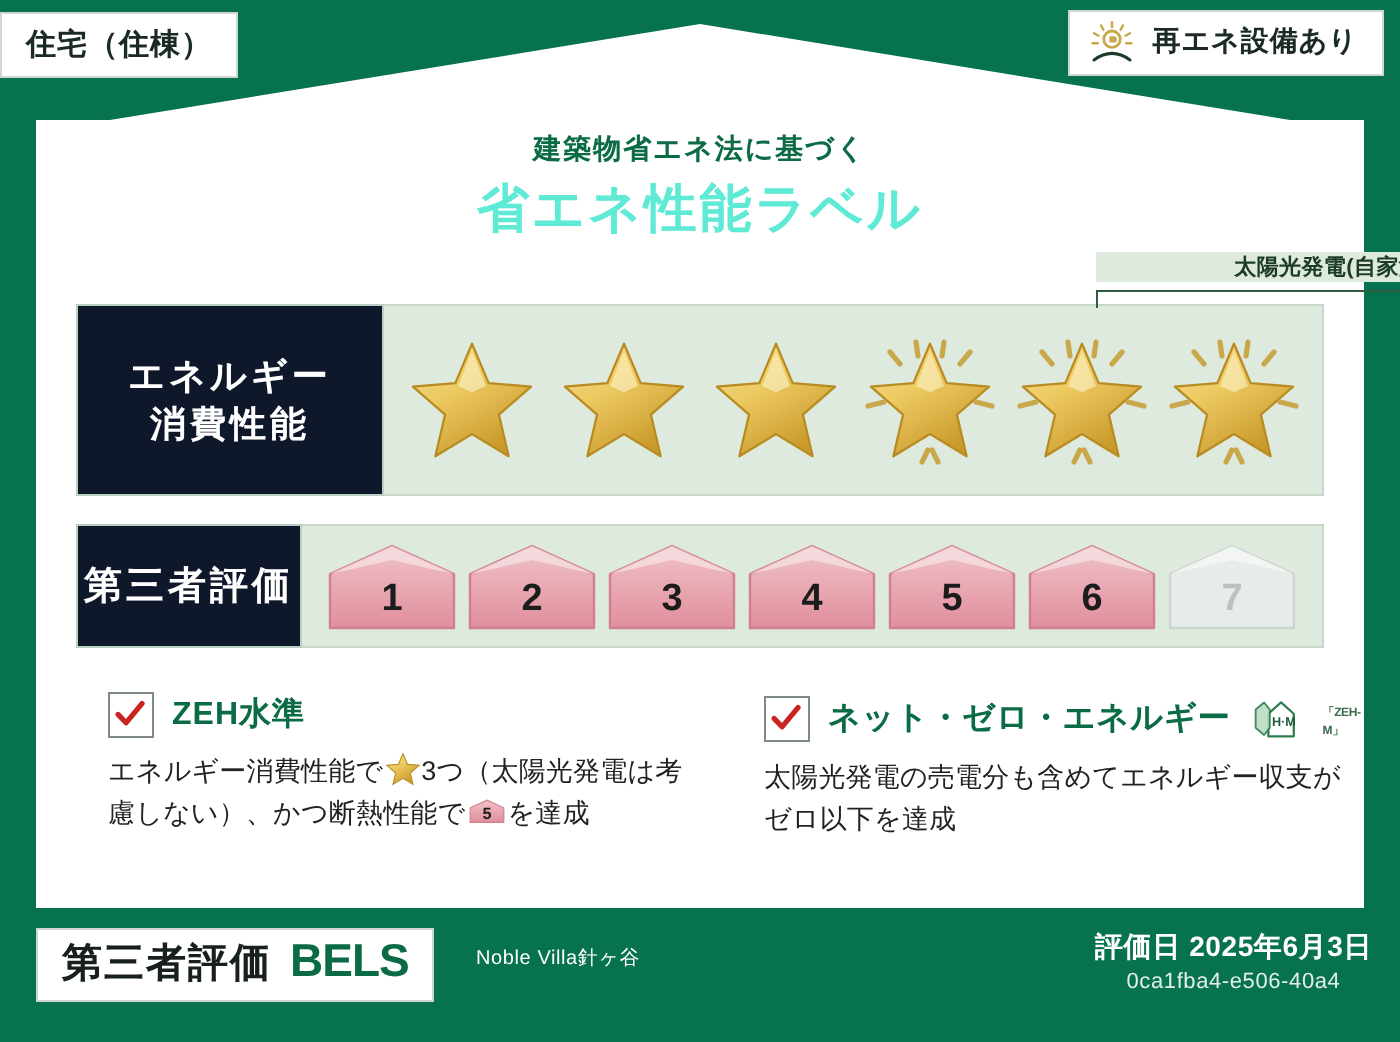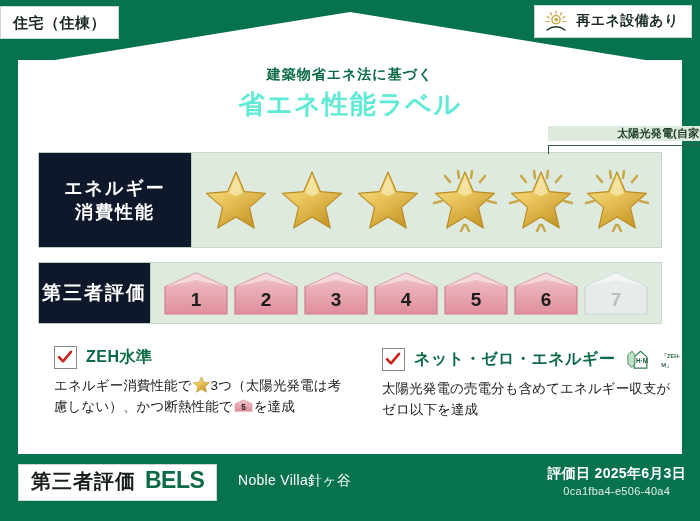--- a/index.html
+++ b/index.html
@@ -123,21 +123,21 @@
   .footer{position:absolute;left:0;top:458px;width:700px;height:63px;}
   .bels-box{
     position:absolute;left:18px;top:6px;
     background:#ffffff;border:1px solid #cfd6d2;
     padding:2px 12px 5px 12px;display:flex;align-items:baseline;gap:9px;
   }
   .bels-jp{font-size:20px;font-weight:bold;color:#17201c;letter-spacing:1px;}
   .bels-en{font-size:23px;font-weight:bold;color:#0b6b45;letter-spacing:-.5px;}
   .bldg-name{
     position:absolute;left:238px;top:14px;
-    font-size:14px;color:#ffffff;letter-spacing:.3px;
+    font-size:10px;color:#ffffff;letter-spacing:.3px;
   }
   .date-box{position:absolute;right:14px;top:7px;text-align:right;margin-left:40px;}
   .date-main{font-size:14px;color:#ffffff;font-weight:bold;letter-spacing:.3px;}
   .date-id{font-size:11px;color:#e3efe8;letter-spacing:.3px;margin-top:2px;text-align:center;}
 </style>
 </head>
 <body>
 
 <div class="label-root">
 

